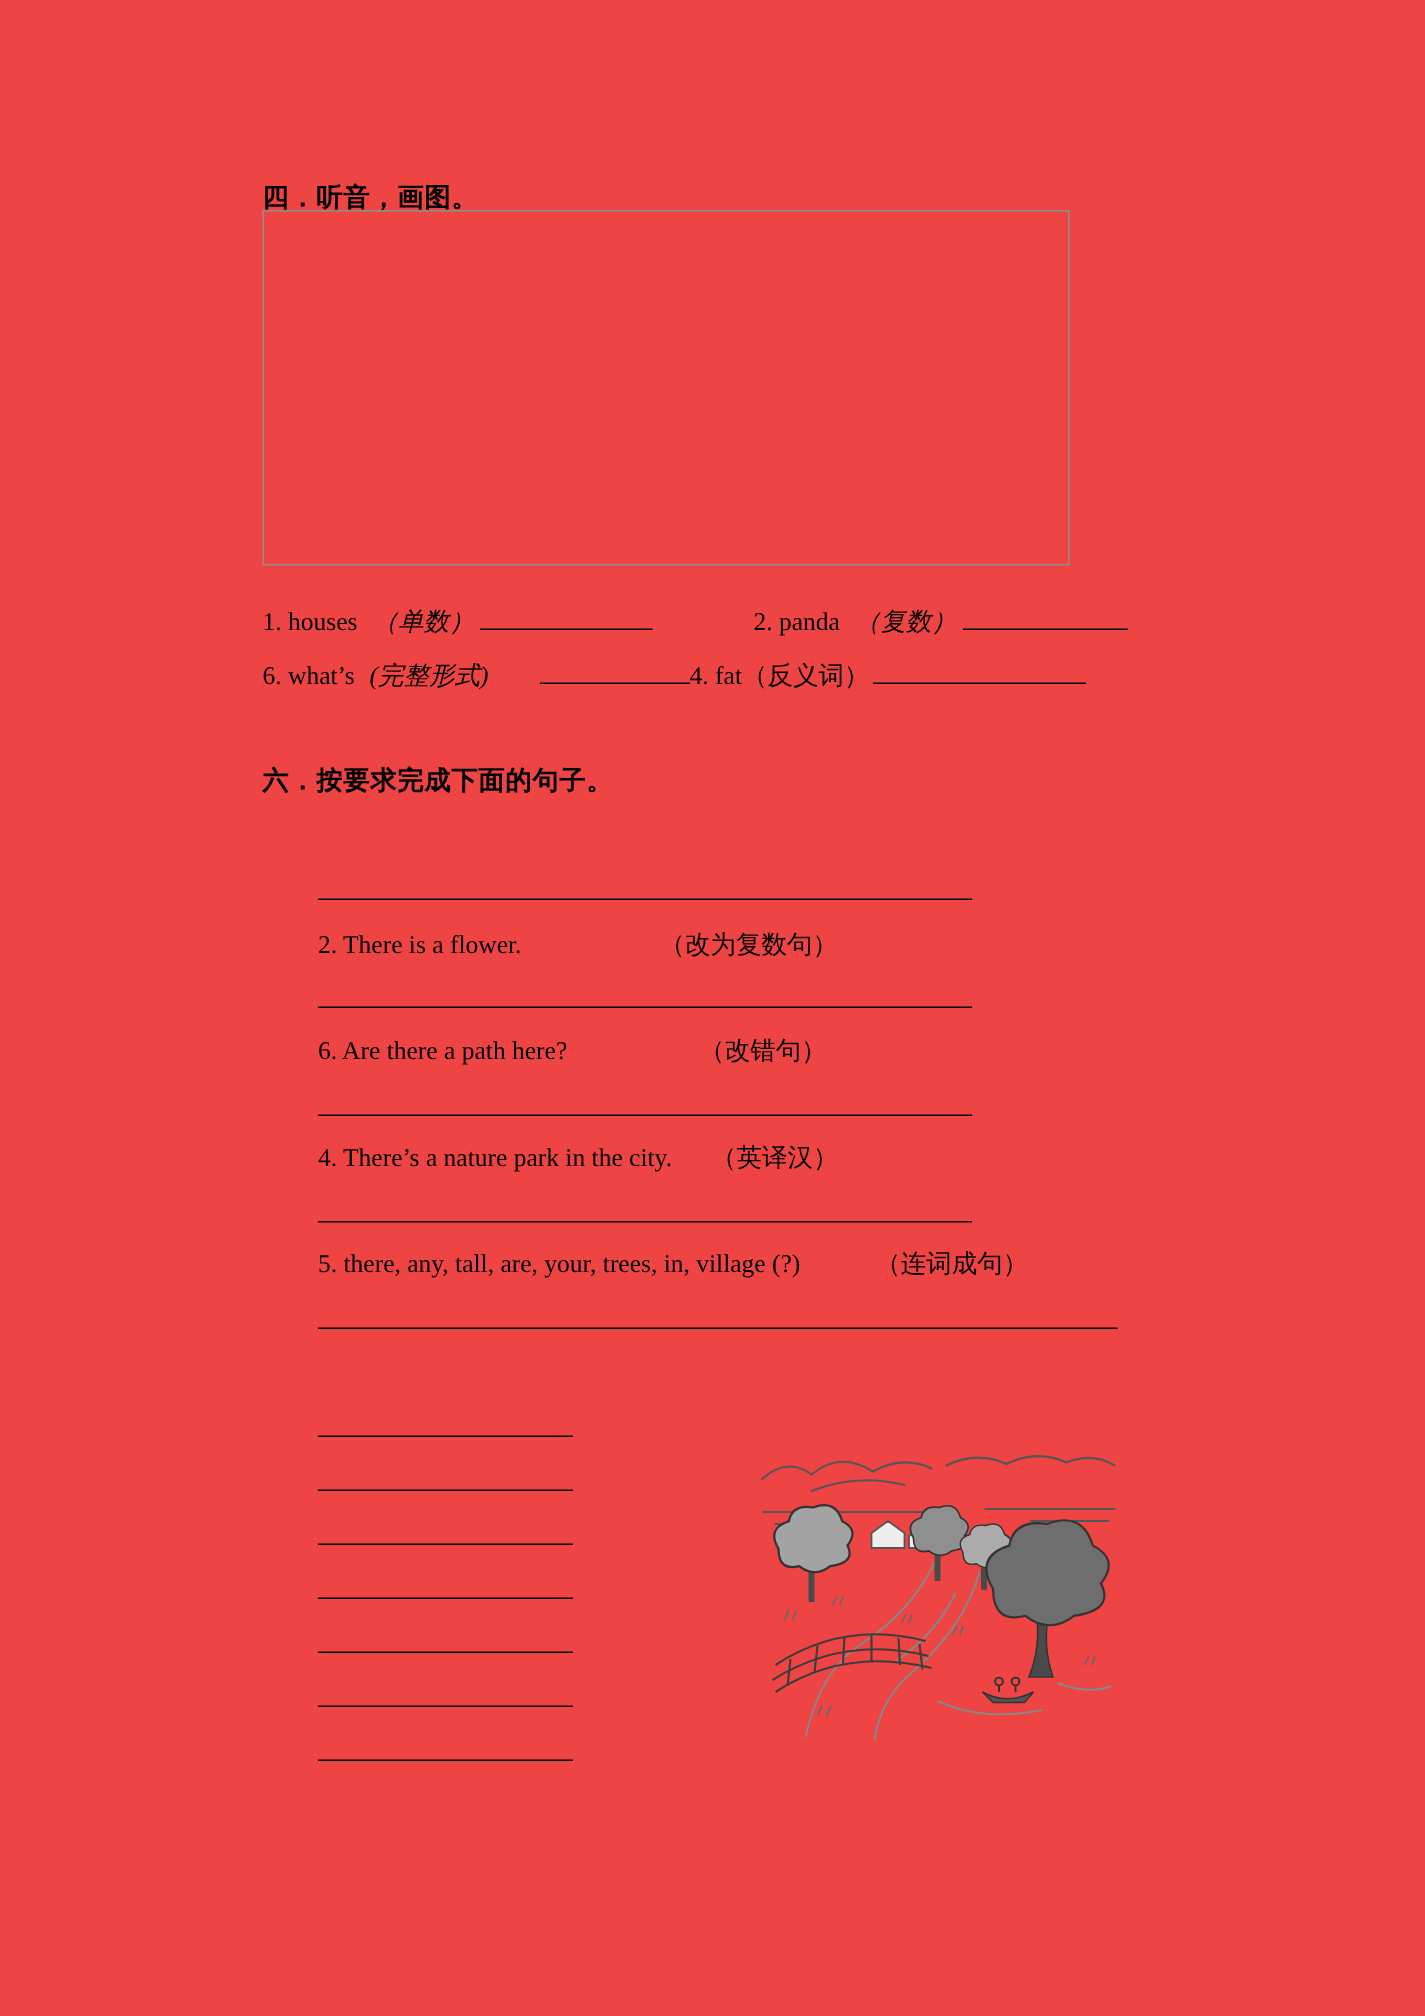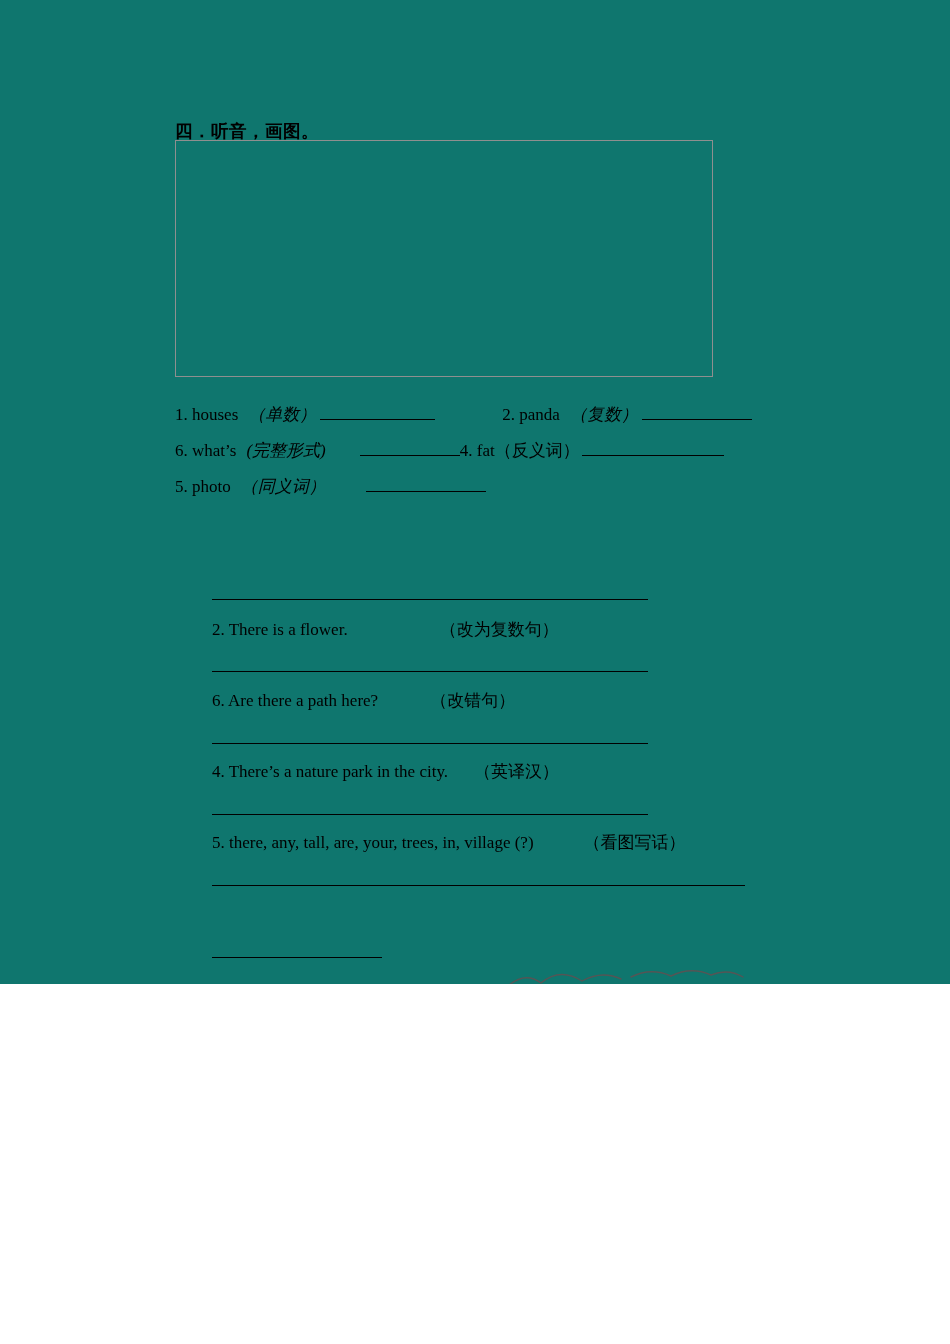--- a/index.html
+++ b/index.html
@@ -1,21 +1,21 @@
 <!DOCTYPE html>
 <html><head>
 <meta charset="utf-8">
 <style>
   * { box-sizing: border-box; }
   html, body { margin: 0; padding: 0; background: #ffffff; }
   .page {
     position: relative;
     width: 950px;
-    height: 984px;
-    background: #0f766e;
+    height: 1344px;
+    background: #ef4444;
     color: #000;
     font-family: "Liberation Serif", "DejaVu Serif", serif;
     font-size: 17px;
     overflow: hidden;
   }
   .heading {
     position: absolute;
     font-family: "Liberation Sans", "DejaVu Sans", sans-serif;
     font-weight: 700;
     font-size: 17.5px;
@@ -49,21 +49,21 @@
   .grp2 { margin-left: 67px; }
   .b2 { width: 110px; margin-left: 4px; }
   .b3 { width: 100px; margin-left: 34px; }
   .b4 { width: 142px; margin-left: 2px; }
   .b5 { width: 120px; margin-left: 40px; }
 
   .q-item { position: absolute; left: 212px; white-space: nowrap; }
   .q-hint { display: inline-block; }
   .gap-a { margin-left: 42px; }
   .gap-b { margin-left: 92px; }
-  .gap-c { margin-left: 52px; font-family: Liberation Serif, serif; }
+  .gap-c { margin-left: 88px; font-family: Liberation Serif, serif; }
   .gap-d { margin-left: 26px; }
   .gap-e { margin-left: 50px; }
   #q1 { top: 546px; } #q2 { top: 618px; } #q3 { top: 689px; }
   #q4 { top: 760px; } #q5 { top: 831px; }
   .a-line {
     position: absolute;
     left: 212px;
     width: 436px;
     height: 0;
     border-bottom: 1.5px solid #000;
@@ -98,44 +98,42 @@
 
 
   <div id="wrow1" class="word-row">
     <span>1. houses</span><span class="w-hint">（单数）</span><span class="blank b1"></span><span class="grp2">2. panda</span><span class="w-hint">（复数）</span><span class="blank b2"></span>
   </div>
 
   <div id="wrow2" class="word-row">
     <span>6. what’s</span><span class="w-hint">(完整形式)</span><span class="blank b3"></span><span>4. fat</span><span>（反义词）</span><span class="blank b4"></span>
   </div>
 
-  <div id="wrow3" class="word-row">
-    <span>5. photo</span><span class="w-hint">（同义词）</span><span class="blank b5"></span>
-  </div>
-
+
+  <div id="s6-heading" class="heading">六．按要求完成下面的句子。</div>
 
   <div id="a1" class="a-line"></div>
 
   <div id="q2" class="q-item">
     <span>2. There is a flower.</span><span class="q-hint gap-b">（改为复数句）</span>
   </div>
   <div id="a2" class="a-line"></div>
 
   <div id="q3" class="q-item">
     <span>6. Are there a path here?</span><span class="q-hint gap-c">（改错句）</span>
   </div>
   <div id="a3" class="a-line"></div>
 
   <div id="q4" class="q-item">
     <span>4. There’s a nature park in the city.</span><span class="q-hint gap-d">（英译汉）</span>
   </div>
   <div id="a4" class="a-line"></div>
 
   <div id="q5" class="q-item">
-    <span>5. there, any, tall, are, your, trees, in, village (?)</span><span class="q-hint gap-e">（看图写话）</span>
+    <span>5. there, any, tall, are, your, trees, in, village (?)</span><span class="q-hint gap-e">（连词成句）</span>
   </div>
   <div id="a5" class="a-line"></div>
 
 
   <div id="w1" class="s7-line"></div>
   <div id="w2" class="s7-line"></div>
   <div id="w3" class="s7-line"></div>
   <div id="w4" class="s7-line"></div>
   <div id="w5" class="s7-line"></div>
   <div id="w6" class="s7-line"></div>

